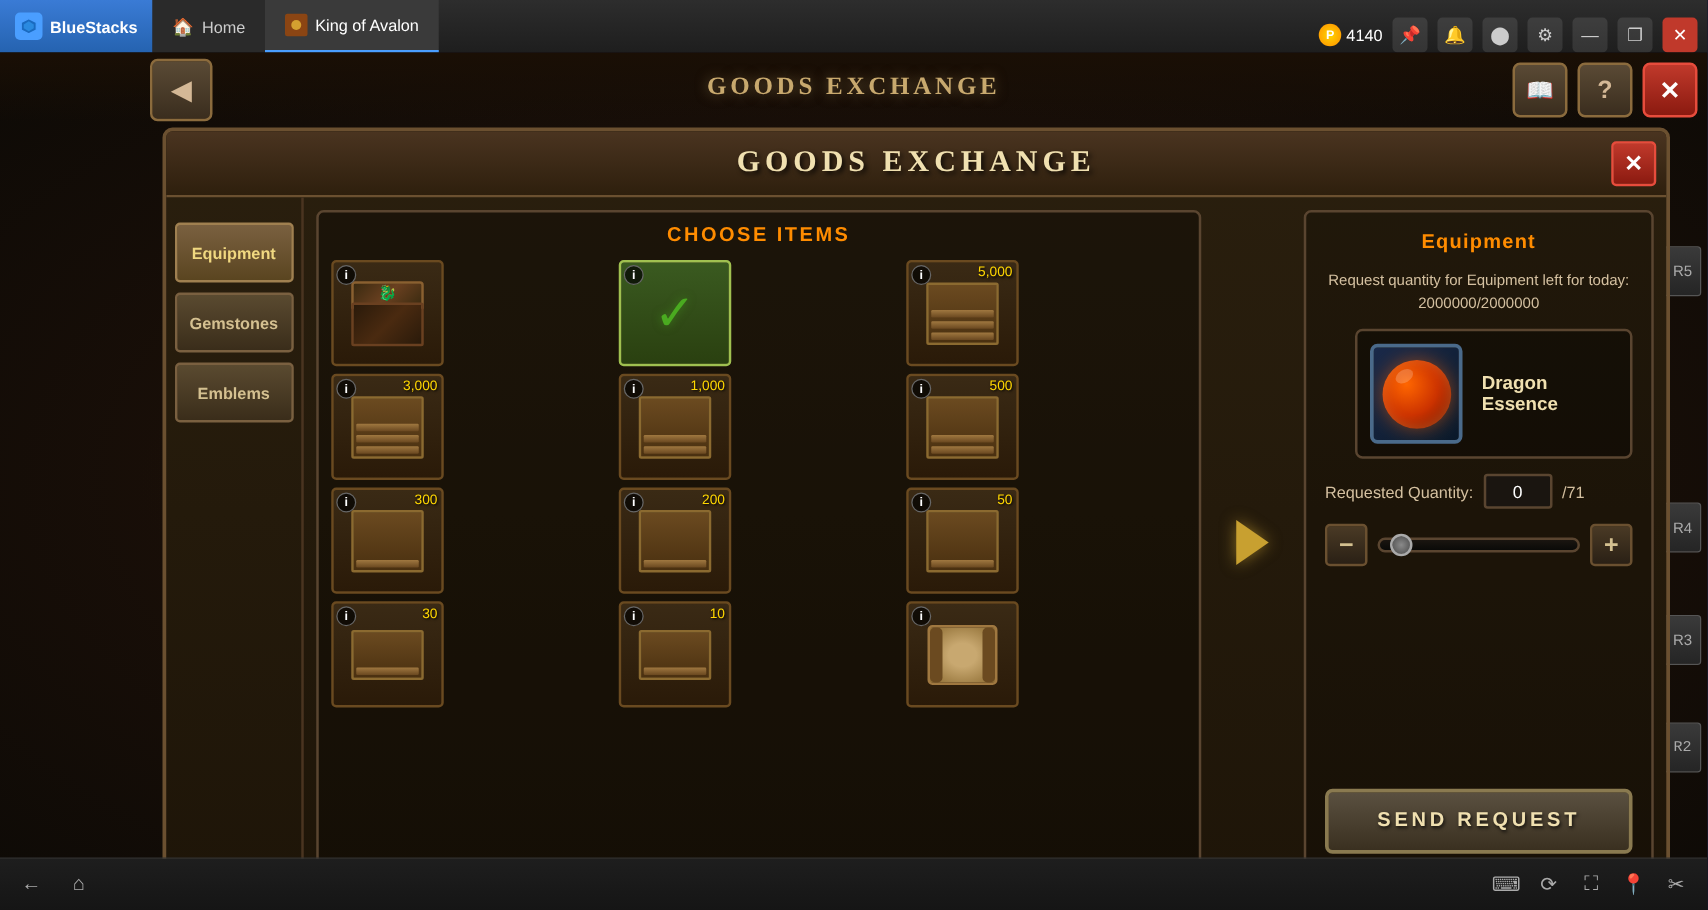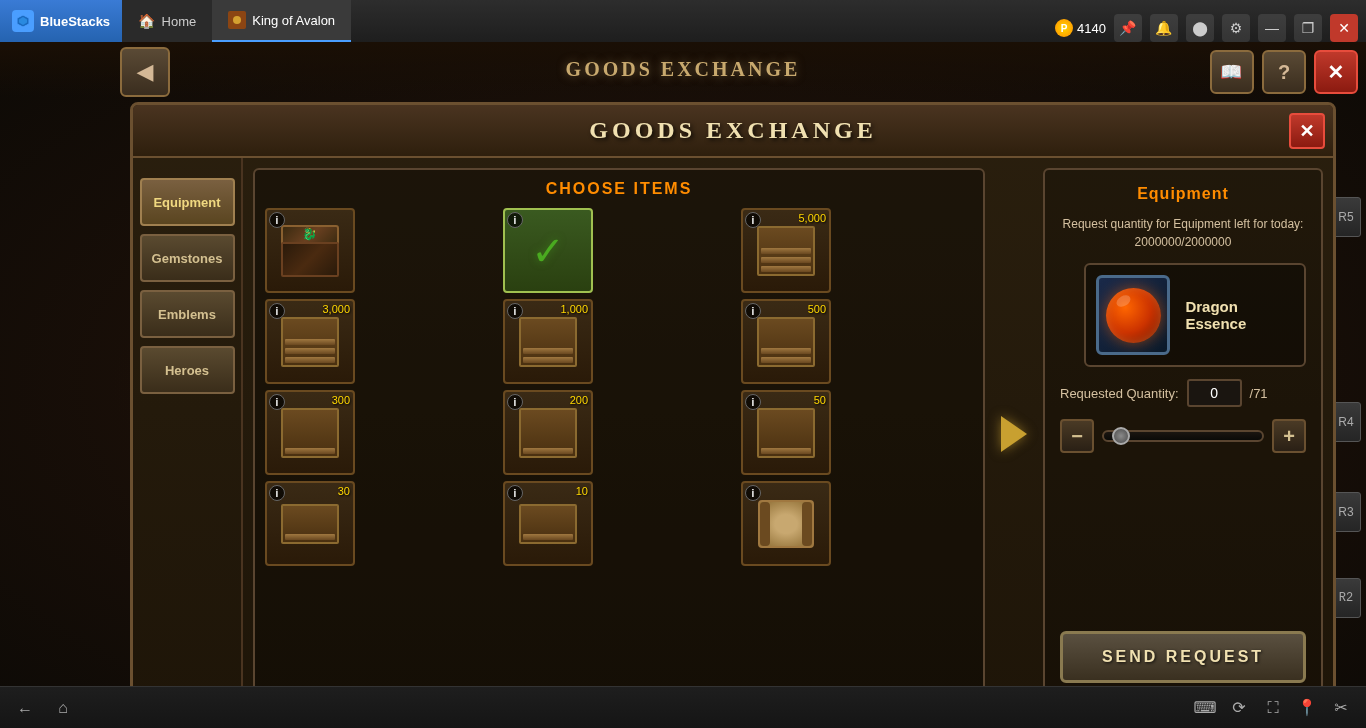--- a/index.html
+++ b/index.html
@@ -298,21 +298,21 @@
       background: linear-gradient(180deg, #7a6040 0%, #5a4520 100%);
       border-color: #a08050;
       color: #f0d880;
     }
 
     
     #content-area {
       display: flex;
       flex: 1;
       padding: 10px;
-      gap: 14px;
+      gap: 26px;
     }
 
     
     #choose-items-panel {
       flex: 1;
       background: rgba(0,0,0,0.3);
       border: 2px solid #5a4530;
       border-radius: 6px;
       padding: 10px;
     }
@@ -767,23 +767,20 @@
       <div id="left-sidebar">
         <div class="sidebar-btn active">
           <span>Equipment</span>
         </div>
         <div class="sidebar-btn">
           <span>Gemstones</span>
         </div>
         <div class="sidebar-btn">
           <span>Emblems</span>
         </div>
-        <div class="sidebar-btn">
-          <span>Heroes</span>
-        </div>
       </div>
 
       <div id="content-area">
 
         <div id="choose-items-panel">
           <div id="choose-items-title">CHOOSE ITEMS</div>
           <div id="items-grid">
 
             <div class="item-cell dark-bg">
               <div class="item-info-icon">i</div>

